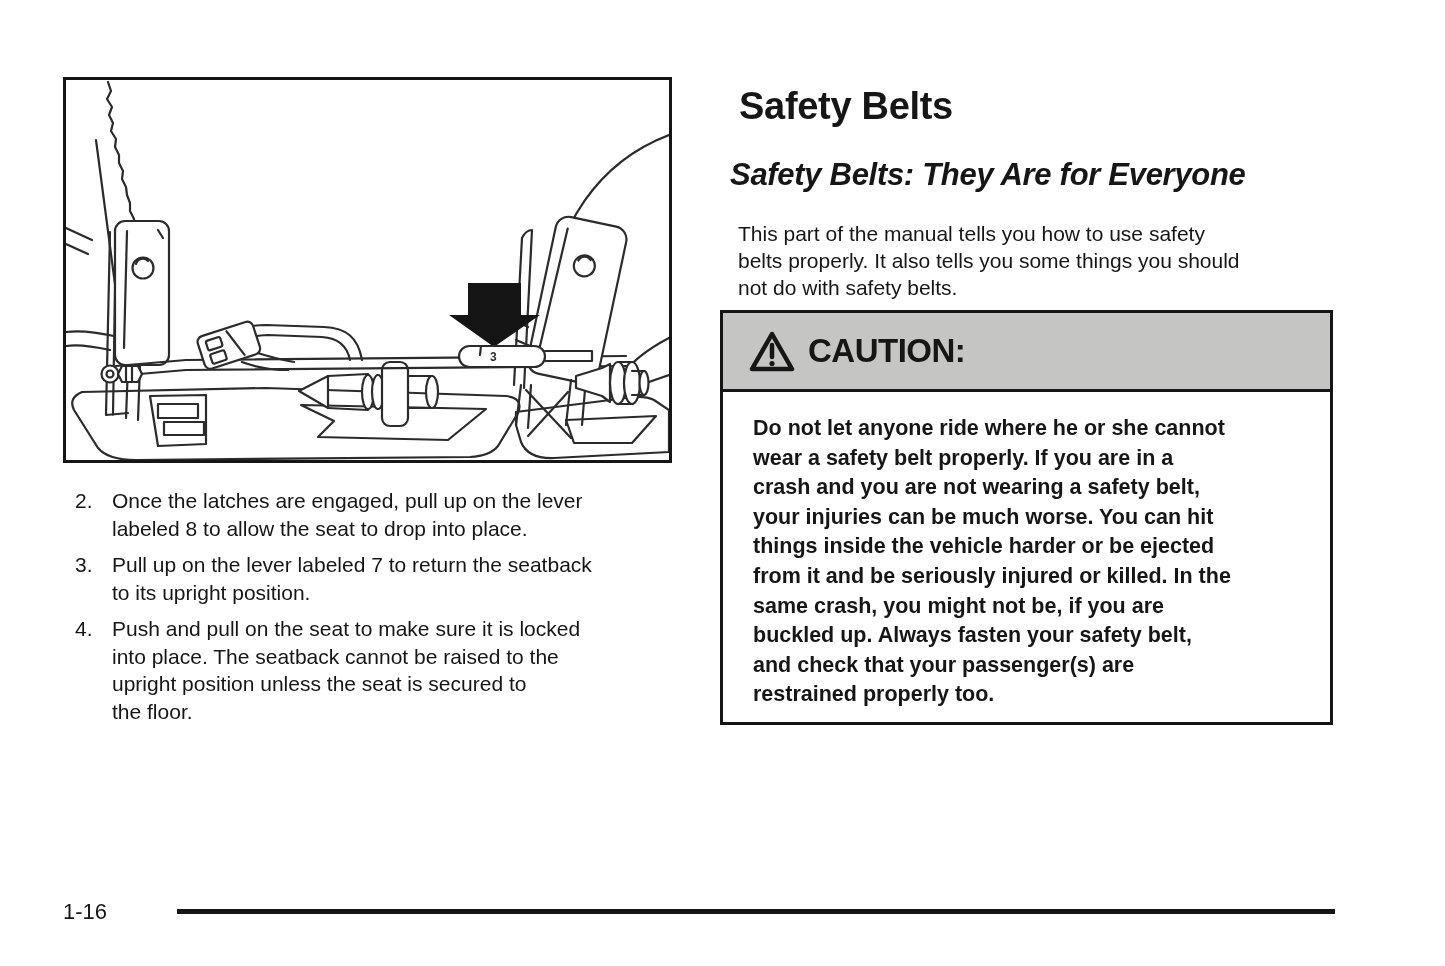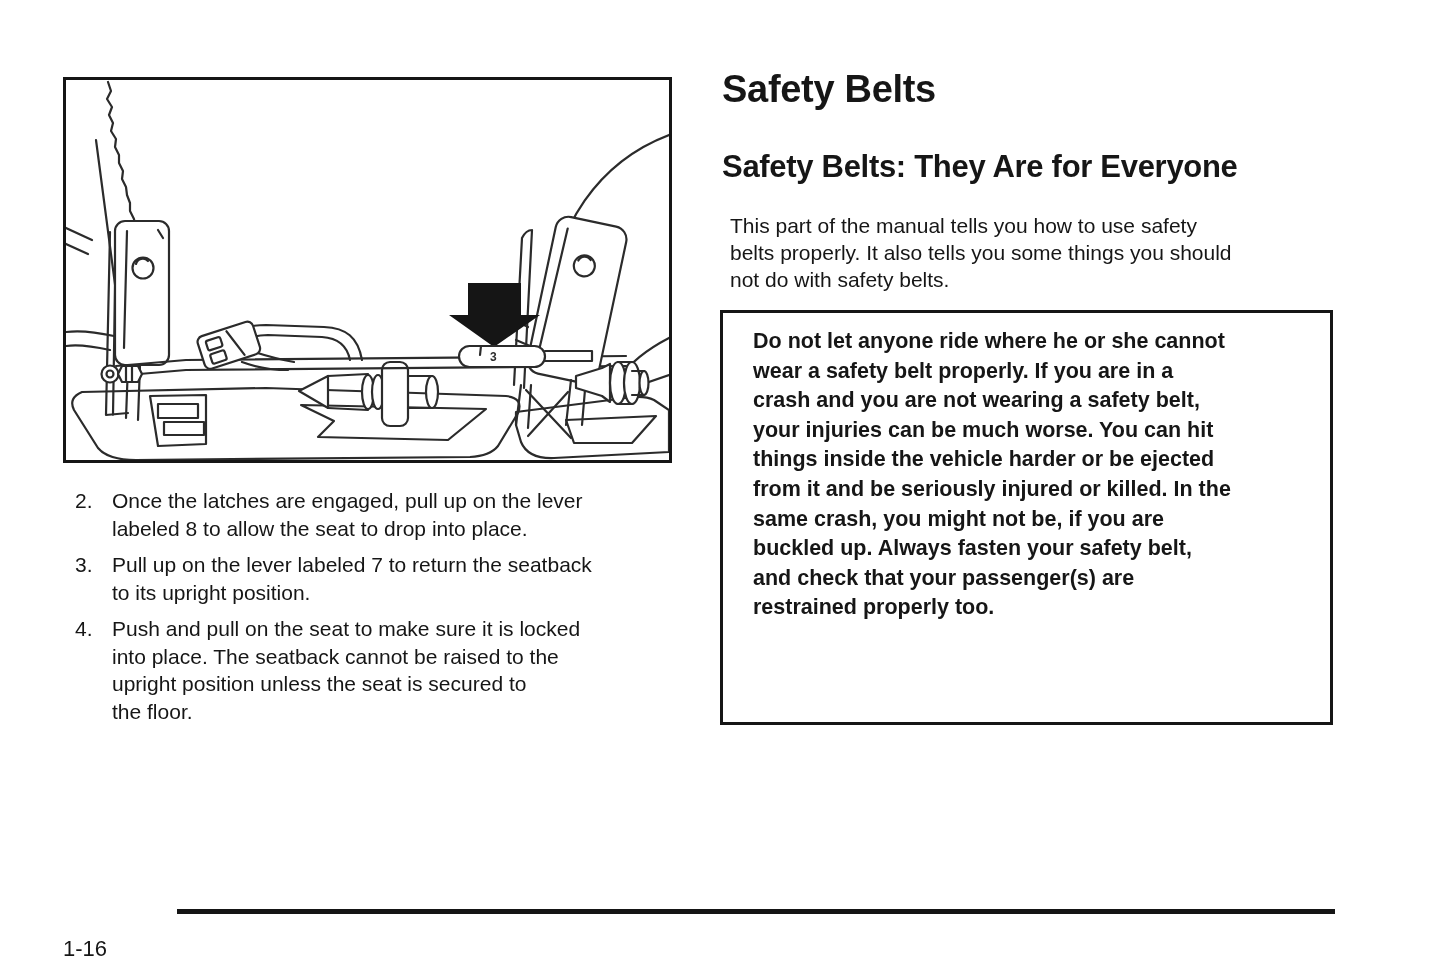--- a/index.html
+++ b/index.html
@@ -15,38 +15,38 @@
   .figure-frame svg{display:block;width:603px;height:380px;}
   .ln{fill:none;stroke:#2b2b2b;stroke-width:2.2;stroke-linecap:round;stroke-linejoin:round;}
   .lnw{fill:#ffffff;stroke:#2b2b2b;stroke-width:2.2;stroke-linecap:round;stroke-linejoin:round;}
   .lever-num{font-family:"Liberation Sans",sans-serif;font-size:12px;fill:#2b2b2b;font-weight:bold;}
   
   .steps{position:absolute;left:75px;top:487px;width:612px;}
   .step{display:flex;margin-bottom:9px;font-size:21px;line-height:27.5px;}
   .step-num{width:37px;flex:0 0 37px;}
   .step-text{white-space:pre-line;flex:1;}
   
-  .title{position:absolute;left:722px;top:68px;font-size:38px;font-weight:700;letter-spacing:-0.3px;margin:0;}
-  .subtitle{position:absolute;left:722px;top:149px;font-size:31px;font-weight:700;letter-spacing:-0.3px;margin:0;}
-  .intro{position:absolute;left:722px;top:204px;width:615px;font-size:21px;line-height:27px;white-space:pre-line;margin:8px;}
+  .title{position:absolute;left:722px;top:68px;font-size:38px;font-weight:700;letter-spacing:-0.3px;margin:17px;}
+  .subtitle{position:absolute;left:722px;top:149px;font-size:31px;font-weight:700;letter-spacing:-0.3px;margin:8px;font-style:italic;}
+  .intro{position:absolute;left:722px;top:204px;width:615px;font-size:21px;line-height:27px;white-space:pre-line;margin:16px;}
   
   .caution{
     position:absolute;left:720px;top:310px;width:613px;height:415px;
     border:3px solid #151515;box-sizing:border-box;background:#ffffff;
   }
   .caution-header{
     height:79px;border-bottom:3px solid #151515;display:flex;align-items:center;
     padding-left:26px;box-sizing:border-box;
   }
   .caution-label{font-size:33px;font-weight:700;margin-left:13px;letter-spacing:-0.5px;}
   .caution-body{
-    padding:14px 28px 0 30px;font-size:21.5px;font-weight:700;line-height:29.6px;white-space:pre-line;
-  }
-  
-  .page-number{position:absolute;left:63px;top:936px;font-size:22px;}
+    padding:22px 28px 0 30px;font-size:21.5px;font-weight:700;line-height:29.6px;white-space:pre-line;
+  }
+  
+  .page-number{position:absolute;left:63px;top:899px;font-size:22px;}
   .footer-rule{position:absolute;left:177px;top:909px;width:1158px;height:5px;background:#151515;}
 </style>
 </head>
 <body>
 
 <div class="page">
 
   <div class="figure-frame">
     <svg viewBox="0 0 603 380">
 
@@ -181,20 +181,28 @@
     </div>
   </div>
 
   <h1 class="title">Safety Belts</h1>
   <h2 class="subtitle">Safety Belts: They Are for Everyone</h2>
   <p class="intro">This part of the manual tells you how to use safety
 belts properly. It also tells you some things you should
 not do with safety belts.</p>
 
   <div class="caution">
+    <div class="caution-header" style="background-color: rgb(197, 198, 196);">
+      <svg width="46" height="41" viewBox="0 0 46 41">
+        <path d="M 23,3 L 43,38 L 3,38 Z" fill="none" stroke="#161616" stroke-width="4.5" stroke-linejoin="round"></path>
+        <path d="M 23,14 L 23,26" stroke="#161616" stroke-width="4.5" stroke-linecap="round"></path>
+        <circle cx="23" cy="32.5" r="2.6" fill="#161616"></circle>
+      </svg>
+      <span class="caution-label">CAUTION:</span>
+    </div>
     <div class="caution-body">Do not let anyone ride where he or she cannot
 wear a safety belt properly. If you are in a
 crash and you are not wearing a safety belt,
 your injuries can be much worse. You can hit
 things inside the vehicle harder or be ejected
 from it and be seriously injured or killed. In the
 same crash, you might not be, if you are
 buckled up. Always fasten your safety belt,
 and check that your passenger(s) are
 restrained properly too.</div>

